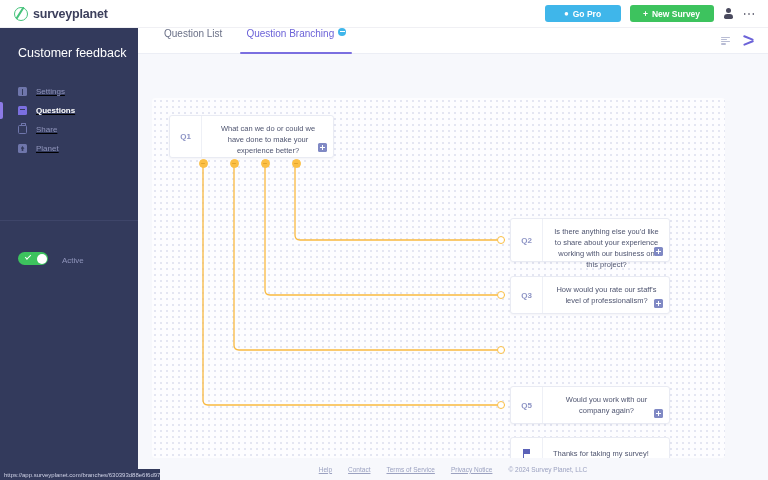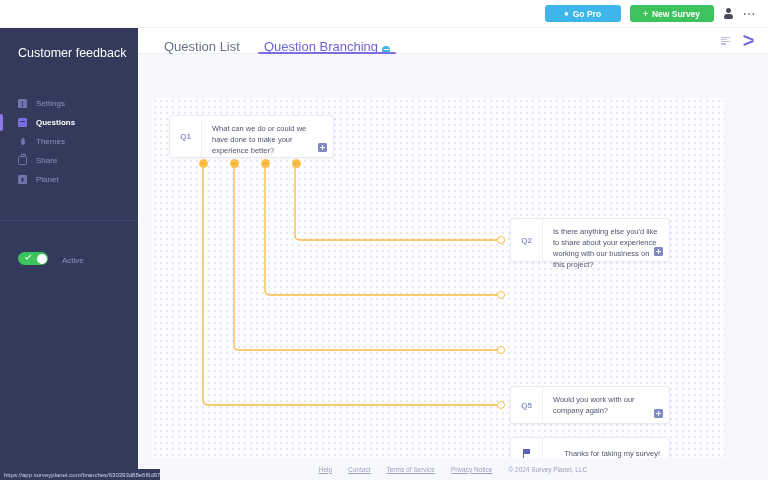--- a/index.html
+++ b/index.html
@@ -62,21 +62,21 @@
   }
 
   
   .sidebar {
     position: absolute; left: 0; top: 28px; width: 138px; height: 452px;
     background: #333a5c;
   }
   .survey-title {
     color: #ffffff; font-size: 12.5px; padding: 18px 0 0 18px; font-weight: normal;
   }
-  .nav { margin-top: 34px; }
+  .nav { margin-top: 22px; text-decoration: underline; }
   .nav-item {
     display: flex; align-items: center; gap: 9px;
     height: 19px; padding-left: 18px; position: relative; cursor: pointer;
     color: #8f94bb; font-size: 8px;
   }
   .nav-item.active { color: #ffffff; font-weight: bold; }
   .nav-item.active::before {
     content: ""; position: absolute; left: 0; top: 1px; width: 2.5px; height: 17px;
     background: #8c7ae6; border-radius: 0 2px 2px 0;
   }
@@ -140,22 +140,22 @@
   
   .main {
     position: absolute; left: 138px; top: 28px; width: 630px; height: 452px;
     background: #f7f8fc;
   }
   .tabs {
     height: 26px; background: #ffffff; display: flex; align-items: center;
     padding-left: 14px; gap: 0; position: relative; border-bottom: 1px solid #eceef5;
   }
   .tab {
-    font-size: 13px; color: #6a7087; padding: 0 12px; height: 26px;
-    display: flex; align-items: flex-end; gap: 4px; cursor: pointer; position: relative;
+    font-size: 10px; color: #6a7087; padding: 0 12px; height: 26px;
+    display: flex; align-items: flex-start; gap: 4px; cursor: pointer; position: relative;
   }
   .tab.active { color: #6c63d8; }
   .tab.active::after {
     content: ""; position: absolute; left: 6px; right: 6px; bottom: 0;
     height: 2px; background: #7b6fe0; border-radius: 2px;
   }
   .tab-badge {
     width: 8px; height: 8px; border-radius: 50%; background: #3fb6ea;
     display: inline-block; position: relative;
   }
@@ -197,21 +197,21 @@
     border-radius: 3px; display: flex; align-items: stretch;
     box-shadow: 0 1px 2px rgba(60,63,92,0.05);
   }
   .qcard .qid {
     width: 32px; flex: none; display: flex; align-items: center; justify-content: center;
     font-size: 8px; color: #8c93c4; font-weight: bold;
     border-right: 1px solid #eef0f6;
   }
   .qcard .qbody {
     flex: 1; padding: 8px 9px 8px 10px; position: relative;
-    font-size: 7.5px; color: #4f5570; line-height: 1.45;
+    font-size: 7.5px; color: #4f5570; line-height: 1.45; text-align: center;
   }
   .plus-badge {
     position: absolute; right: 6px; bottom: 5px; width: 9px; height: 9px;
     background: #8089c4; border-radius: 1.5px;
   }
   .plus-badge::before, .plus-badge::after {
     content: ""; position: absolute; background: #ffffff;
   }
   .plus-badge::before { left: 4px; top: 2px; width: 1px; height: 5px; }
   .plus-badge::after { left: 2px; top: 4px; width: 5px; height: 1px; }
@@ -229,21 +229,21 @@
     width: 8px; height: 9px; position: relative;
   }
   .flag-icon::before {
     content: ""; position: absolute; left: 0; top: 0; width: 1.5px; height: 9px; background: #5b62b8;
   }
   .flag-icon::after {
     content: ""; position: absolute; left: 1.5px; top: 0.5px; width: 6px; height: 4.5px; background: #5b62b8;
   }
   .endcard .qbody {
     flex: 1; padding: 9px 9px 9px 10px;
-    font-size: 7.5px; color: #4f5570; display: flex; align-items: center; justify-content: flex-end;
+    font-size: 7.5px; color: #4f5570; display: flex; align-items: center;
   }
 
   
   .port-out {
     position: absolute; width: 9px; height: 9px; border-radius: 50%;
     background: #fbbf45; border: 1px solid #fbbf45; cursor: pointer;
   }
   .port-out::after {
     content: ""; position: absolute; left: 1.8px; top: 3.2px; width: 3.4px; height: 1.2px;
     background: #e3a42c; border-radius: 1px;
@@ -268,20 +268,24 @@
     display: flex; align-items: center; padding: 0 4px; max-width: 160px;
     overflow: hidden; white-space: nowrap;
   }
 </style>
 </head>
 <body>
 
 <div class="app">
 
   <div class="topbar">
+    <div class="brand">
+      <span class="brand-mark"></span>
+      <span class="brand-name">surveyplanet</span>
+    </div>
     <div class="topbar-right">
       <button class="btn-pro">
         <span class="glyph">●</span>
         <span>Go Pro</span>
       </button>
       <button class="btn-new">
         <span class="glyph">+</span>
         <span>New Survey</span>
       </button>
       <span class="avatar-icon"></span>
@@ -294,24 +298,20 @@
     <div class="nav">
       <div class="nav-item">
         <span class="nav-ic settings"></span>
         <span>Settings</span>
       </div>
       <div class="nav-item active">
         <span class="nav-ic questions"></span>
         <span>Questions</span>
       </div>
       <div class="nav-item">
-        <span class="nav-ic themes"></span>
-        <span>Themes</span>
-      </div>
-      <div class="nav-item">
         <span class="nav-ic share"></span>
         <span>Share</span>
       </div>
       <div class="nav-item">
         <span class="nav-ic results"></span>
         <span>Planet</span>
       </div>
     </div>
     <div class="nav-divider"></div>
     <div class="active-row">
@@ -376,20 +376,27 @@
         <div class="port-in" style="left:345px; top:138px;"></div>
         <div class="qcard" style="left:358px; top:120px; width:160px; height:44px;">
           <div class="qid">Q2</div>
           <div class="qbody">
             <span>Is there anything else you'd like to share about your experience working with our business on this project?</span>
             <span class="plus-badge"></span>
           </div>
         </div>
 
         <div class="port-in" style="left:345px; top:193px;"></div>
+        <div class="qcard" style="left:358px; top:178px; width:160px; height:38px;">
+          <div class="qid">Q3</div>
+          <div class="qbody">
+            <span>How would you rate our staff's level of professionalism?</span>
+            <span class="plus-badge"></span>
+          </div>
+        </div>
 
         <div class="port-in" style="left:345px; top:248px;"></div>
 
         <div class="port-in" style="left:345px; top:303px;"></div>
         <div class="qcard" style="left:358px; top:288px; width:160px; height:38px;">
           <div class="qid">Q5</div>
           <div class="qbody">
             <span>Would you work with our company again?</span>
             <span class="plus-badge"></span>
           </div>

